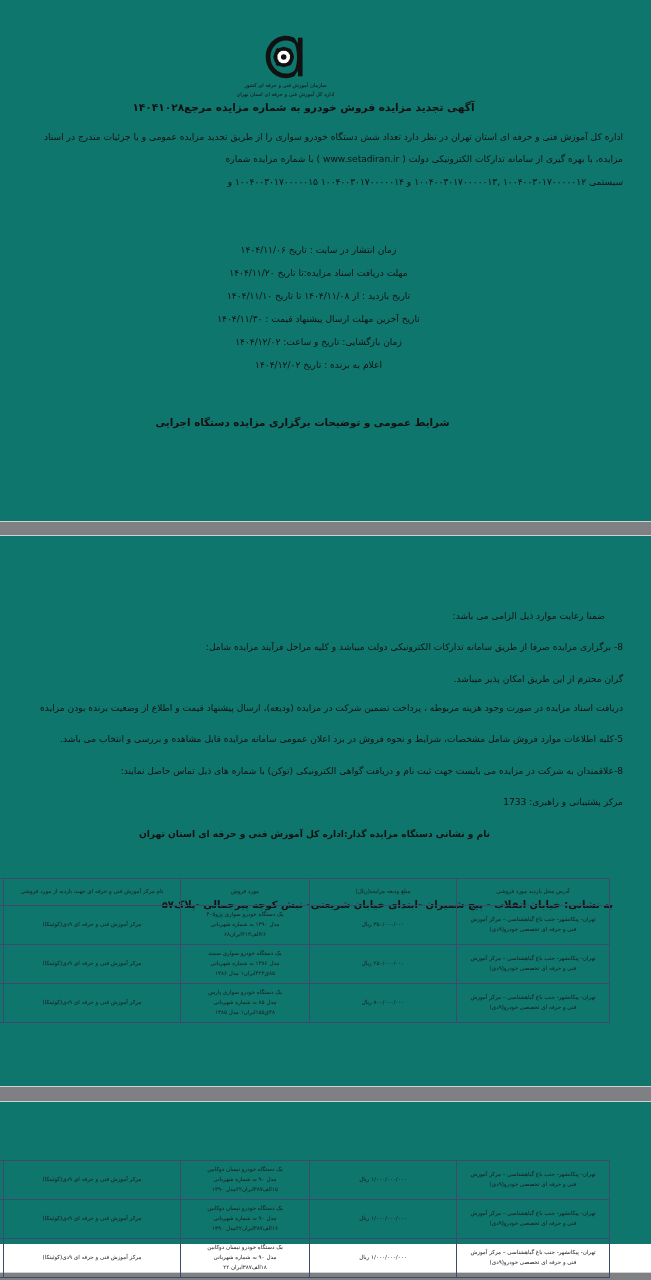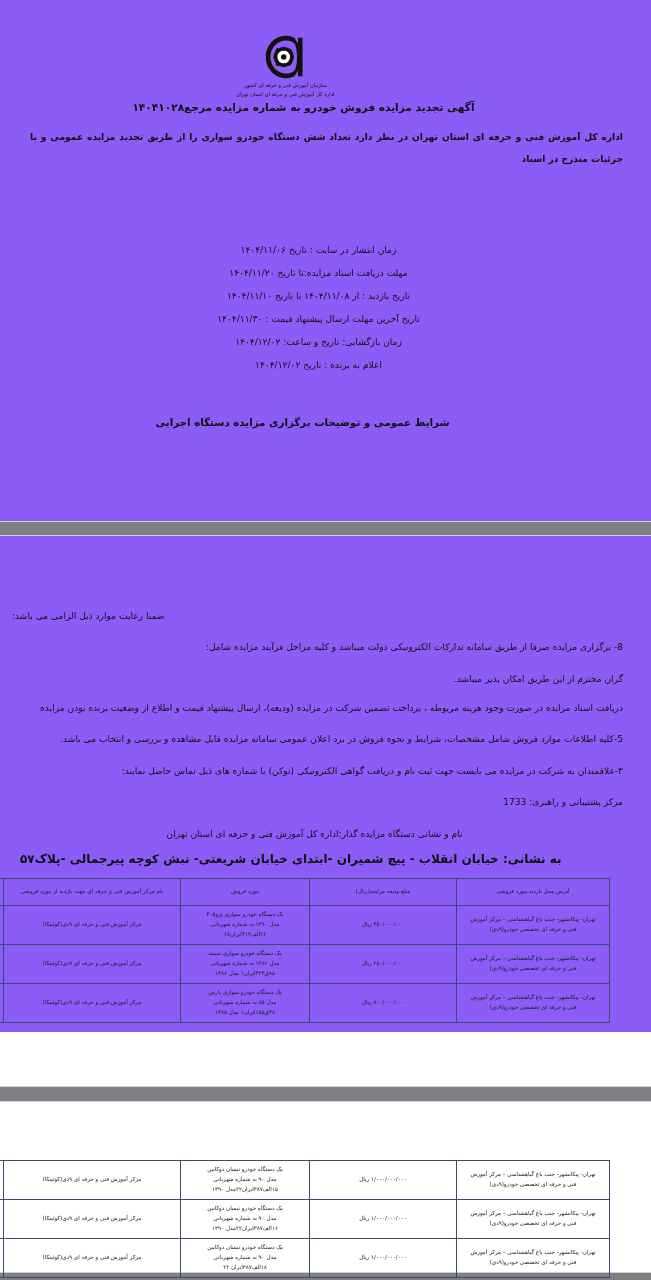--- a/index.html
+++ b/index.html
@@ -12,22 +12,22 @@
     height: 1280px;
     position: relative;
     font-family: "DejaVu Sans", "Liberation Sans", sans-serif;
     color: #111111;
     direction: rtl;
     overflow: hidden;
   }
   .page {
     position: relative;
     width: 651px;
-    height: 1032px;
-    background: #8b5cf6;
+    height: 1244px;
+    background: #0f766e;
   }
 
   
   .logo-block {
     position: absolute;
     top: 34px;
     left: 0;
     right: 0;
     display: flex;
     justify-content: center;
@@ -72,21 +72,20 @@
   
   .intro {
     position: absolute;
     top: 126px;
     right: 28px;
     left: 30px;
     font-size: 9.1px;
     line-height: 2.45;
     text-align: justify;
     text-justify: inter-word;
-    font-weight: bold;
   }
   .intro .ltr {
     direction: ltr;
     unicode-bidi: embed;
     display: inline-block;
   }
   .intro-line {
     display: block;
   }
 
@@ -148,37 +147,38 @@
   .clause.right { text-align: right; }
   .clause.sub {
     margin-top: -2px;
   }
   .inline-url {
     direction: ltr;
     unicode-bidi: embed;
     display: inline-block;
   }
   .bold-line {
-    font-weight: normal;
+    font-weight: bold;
     text-align: center;
     display: block;
     line-height: 2.35;
     transform: translateX(-12px);
   }
   .addr-line {
     font-weight: bold;
-    text-align: left;
+    text-align: right;
     display: block;
     line-height: 2.35;
-    font-size: 12px;
+    font-size: 10px;
     transform: translateX(-10px);
+    margin-top: 48px;
   }
   .center-line {
     display: block;
-    text-align: left;
+    text-align: right;
     line-height: 2.35;
     transform: translateX(-18px);
   }
 
   
   table.lots {
     position: absolute;
     border-collapse: collapse;
     table-layout: fixed;
     font-size: 5.6px;
@@ -241,20 +241,32 @@
       </svg>
       <div class="logo-caption">سازمان آموزش فنی و حرفه ای کشور</div>
       <div class="logo-caption">اداره کل آموزش فنی و حرفه ای استان تهران</div>
     </div>
   </div>
 
   <div class="doc-title">آگهی تجدید مزایده فروش خودرو به شماره مزایده مرجع۱۴۰۴۱۰۲۸</div>
 
   <div class="intro">
     <span class="intro-line">اداره کل آموزش فنی و حرفه ای استان تهران در نظر دارد تعداد شش دستگاه خودرو سواری را از طریق تجدید مزایده عمومی و با جزئیات مندرج در اسناد</span>
+    <span class="intro-line">
+      <span>مزایده، با بهره گیری از سامانه تدارکات الکترونیکی دولت (</span>
+      <span class="ltr">www.setadiran.ir</span>
+      <span>) با شماره مزایده     شماره</span>
+    </span>
+    <span class="intro-line">
+      <span>سیستمی</span>
+      <span>۱۰۰۴۰۰۳۰۱۷۰۰۰۰۰۱۲ ,۱۰۰۴۰۰۳۰۱۷۰۰۰۰۰۱۳</span>
+      <span>و</span>
+      <span>۱۰۰۴۰۰۳۰۱۷۰۰۰۰۰۱۴</span>
+      <span>۱۰۰۴۰۰۳۰۱۷۰۰۰۰۰۱۵ و</span>
+    </span>
   </div>
 
   <div class="dates">
     <span class="date-row">زمان انتشار در سایت : تاریخ ۱۴۰۴/۱۱/۰۶</span>
     <span class="date-row">مهلت دریافت اسناد مزایده:تا تاریخ ۱۴۰۴/۱۱/۲۰</span>
     <span class="date-row">تاریخ بازدید : از ۱۴۰۴/۱۱/۰۸ تا تاریخ ۱۴۰۴/۱۱/۱۰</span>
     <span class="date-row">تاریخ آخرین مهلت ارسال پیشنهاد قیمت : ۱۴۰۴/۱۱/۳۰</span>
     <span class="date-row">زمان بازگشایی: تاریخ و ساعت: ۱۴۰۴/۱۲/۰۲</span>
     <span class="date-row">اعلام به برنده : تاریخ ۱۴۰۴/۱۲/۰۲</span>
   </div>
@@ -264,21 +276,21 @@
   <div class="band band-1"></div>
   <div class="band band-2"></div>
   <div class="band band-3"></div>
 
   <div class="clauses">
     <span class="clause center-line">ضمنا رعایت موارد ذیل الزامی می باشد:</span>
     <span class="clause">8- برگزاری مزایده صرفا از طریق سامانه تدارکات الکترونیکی دولت میباشد و کلیه مراحل فرآیند مزایده شامل:</span>
     <span class="clause right">گران محترم از این طریق امکان پذیر میباشد.</span>
     <span class="clause sub">دریافت اسناد مزایده در صورت وجود هزینه مربوطه ، پرداخت تضمین شرکت در مزایده (ودیعه)، ارسال پیشنهاد قیمت و اطلاع از وضعیت برنده بودن مزایده</span>
     <span class="clause">5-کلیه اطلاعات موارد فروش شامل مشخصات، شرایط و نحوه فروش در برد اعلان عمومی سامانه مزایده قابل مشاهده و بررسی و انتخاب می باشد.</span>
-    <span class="clause">۳-علاقمندان به شرکت در مزایده می بایست جهت ثبت نام و دریافت گواهی الکترونیکی (توکن) با شماره های ذیل تماس حاصل نمایند:</span>
+    <span class="clause">8-علاقمندان به شرکت در مزایده می بایست جهت ثبت نام و دریافت گواهی الکترونیکی (توکن) با شماره های ذیل تماس حاصل نمایند:</span>
     <span class="clause right">مرکز پشتیبانی و راهبری: 1733</span>
     <span class="bold-line">نام و نشانی دستگاه مزایده گذار:اداره کل آموزش فنی و حرفه ای استان تهران</span>
     <span class="addr-line">به نشانی: خیابان انقلاب - پیچ شمیران -ابتدای خیابان شریعتی- نبش کوچه پیرجمالی -پلاک۵۷</span>
   </div>
 
   <table class="lots" id="table-1">
     <thead>
       <tr>
         <th style="width:146px">آدرس محل بازدید مورد فروشی</th>
         <th style="width:140px">مبلغ ودیعه مزایده(ریال)</th>

